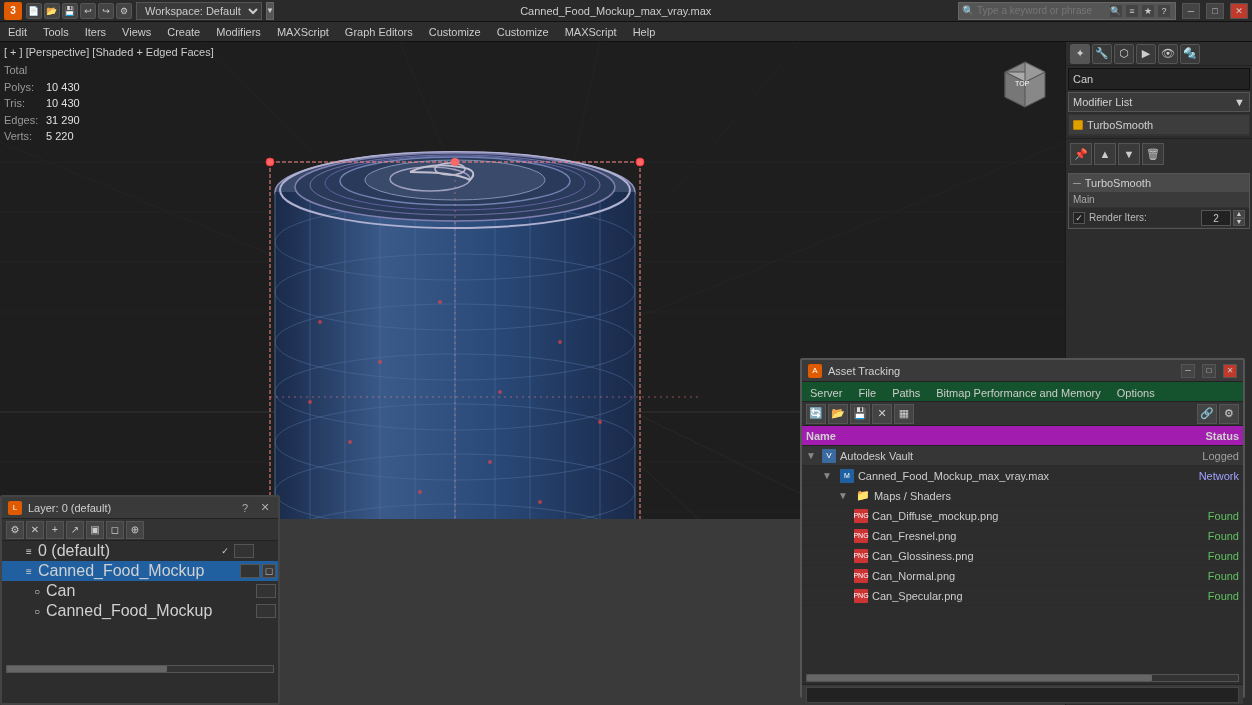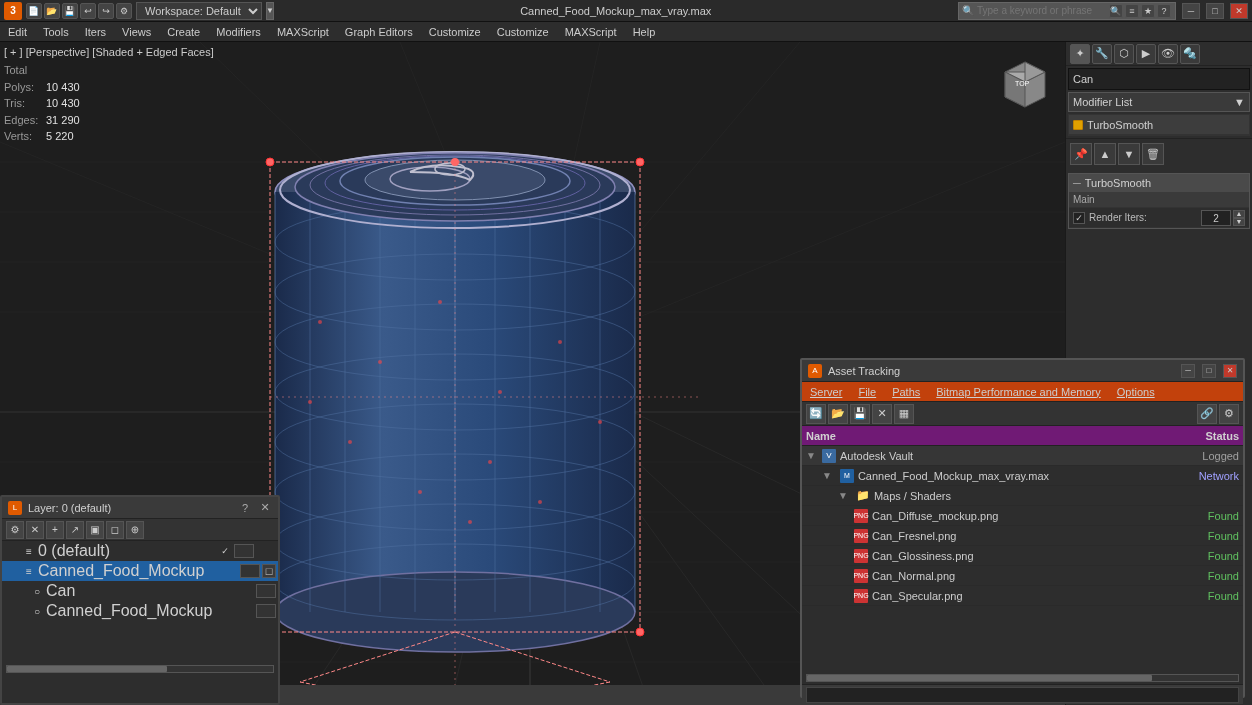--- a/index.html
+++ b/index.html
@@ -104,21 +104,21 @@
       height: 100%;
       display: flex; align-items: center;
     }
 
     
     #viewport-area {
       position: absolute;
       top: 42px;
       left: 0;
       width: 1065px;
-      height: 643px;
+      height: 477px;
       background: #1a1a1a;
       overflow: hidden;
     }
 
     
     #viewport-label {
       position: absolute;
       top: 4px; left: 4px;
       color: #ccc;
       font-size: 11px;
@@ -466,25 +466,24 @@
       color: #ccc;
       font-size: 8px;
       display: flex; align-items: center; justify-content: center;
       cursor: pointer;
       margin-left: 1px;
     }
     .ap-win-btn.close { background: #c0392b; }
 
     #ap-menubar {
       height: 20px;
-      background: #c2410c;
-      display: flex;
-      align-items: center;
+      background: #14532d;
+      display: flex;
+      align-items: flex-end;
       border-bottom: 1px solid #222;
-      text-decoration: underline;
     }
     .ap-menu-item {
       padding: 2px 8px;
       font-size: 11px;
       color: #ccc;
       cursor: pointer;
     }
 
     #ap-toolbar {
       height: 24px;
@@ -500,21 +499,21 @@
       background: #444;
       border: 1px solid #555;
       display: flex; align-items: center; justify-content: center;
       cursor: pointer;
       font-size: 11px;
       color: #ccc;
     }
 
     #ap-col-headers {
       height: 20px;
-      background: #701a75;
+      background: #a21caf;
       display: flex;
       align-items: center;
       border-bottom: 1px solid #222;
       padding: 0 4px;
     }
     .ap-ch {
       font-size: 11px;
       color: #d0d0d0;
       font-weight: bold;
     }

